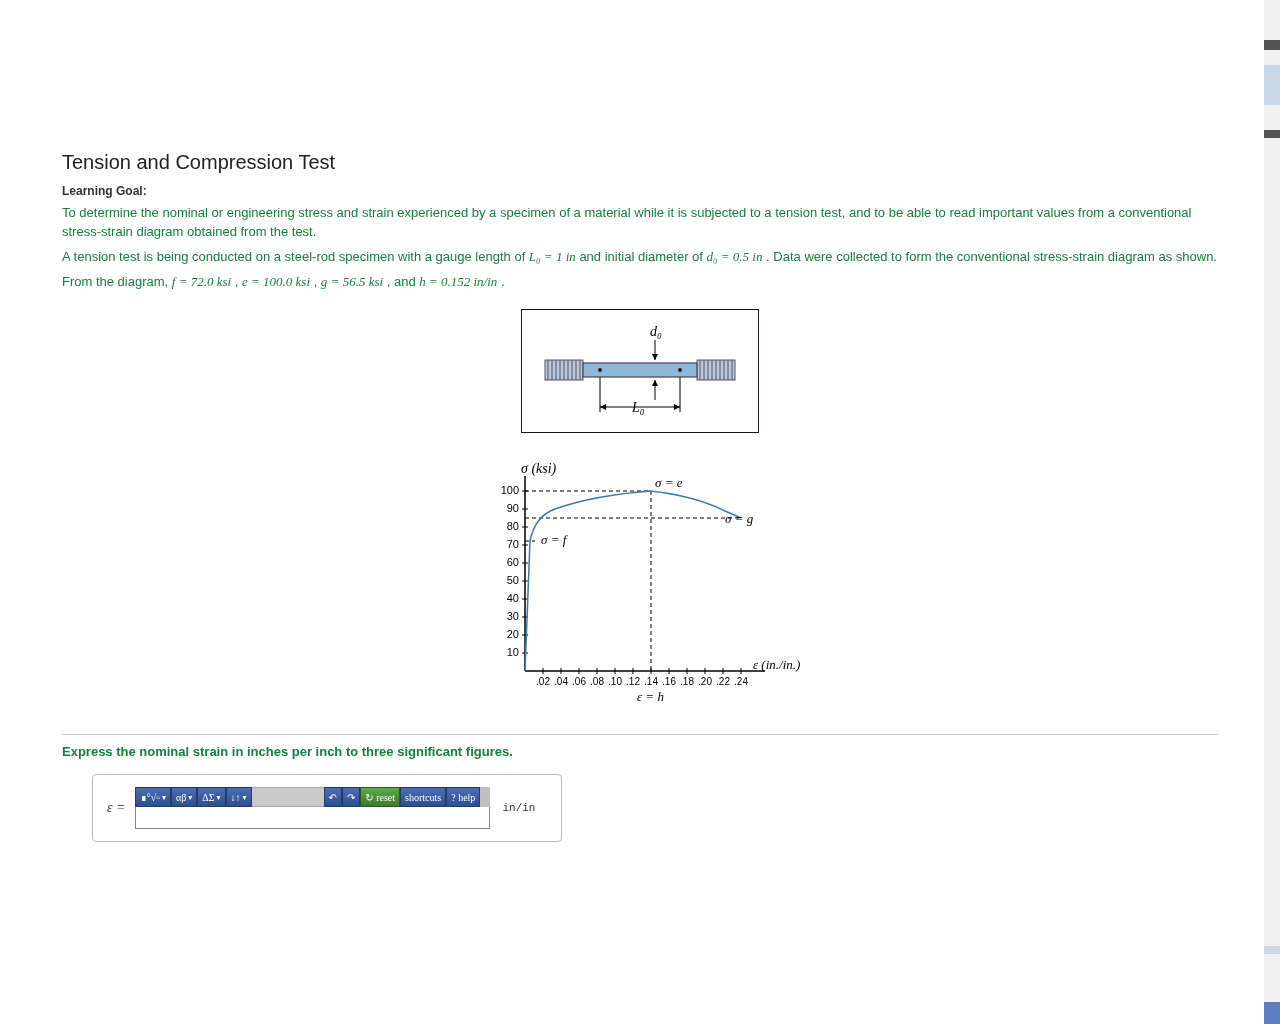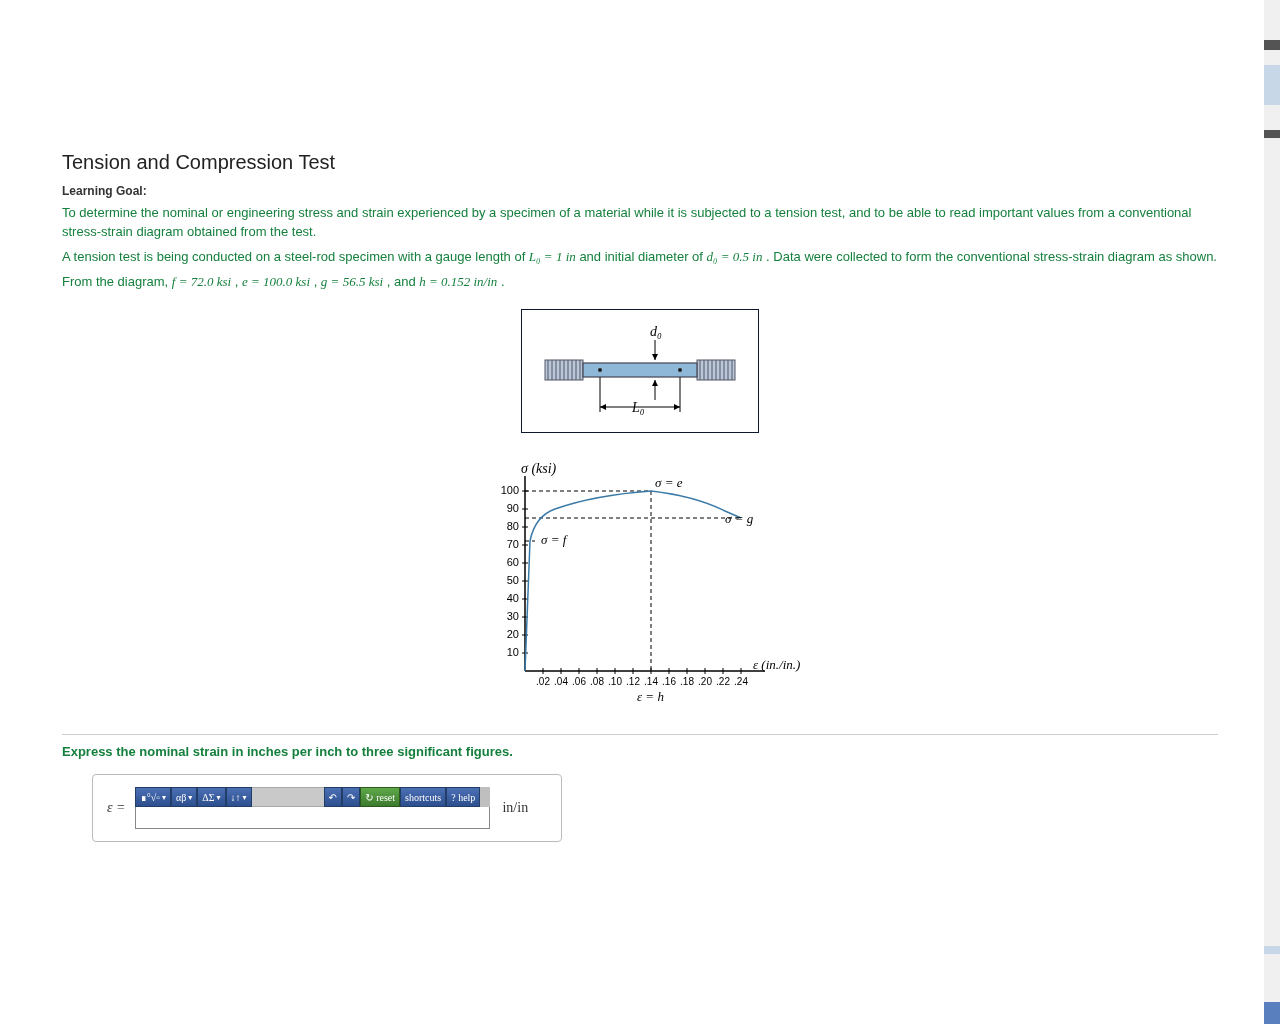--- a/index.html
+++ b/index.html
@@ -98,21 +98,21 @@
   .tb-btn.help { background:linear-gradient(#4a6fb3,#2d4f8f);}
   .tb-btn .caret { font-size:8px; margin-left:2px;}
   .entry-input {
     height:22px;
     border:1px solid #888;
     border-top:none;
     width:355px;
     background:#fff;
   }
   .eps-label { font-family:"Times New Roman",serif; font-style:italic; font-size:14px; margin-right:4px;}
-  .unit { font-family:Liberation Serif, serif; font-size:14px; margin-left:6px;}
+  .unit { font-family:Liberation Mono, monospace; font-size:11px; margin-left:6px;}
 </style>
 </head>
 <body>
 
 <div class="scroll-stub">
   <div class="thumb1"></div>
     <div class="thumb2"></div>
     <div class="thumb3"></div>
     <div class="thumb4"></div>
     <div class="thumb5"></div>

